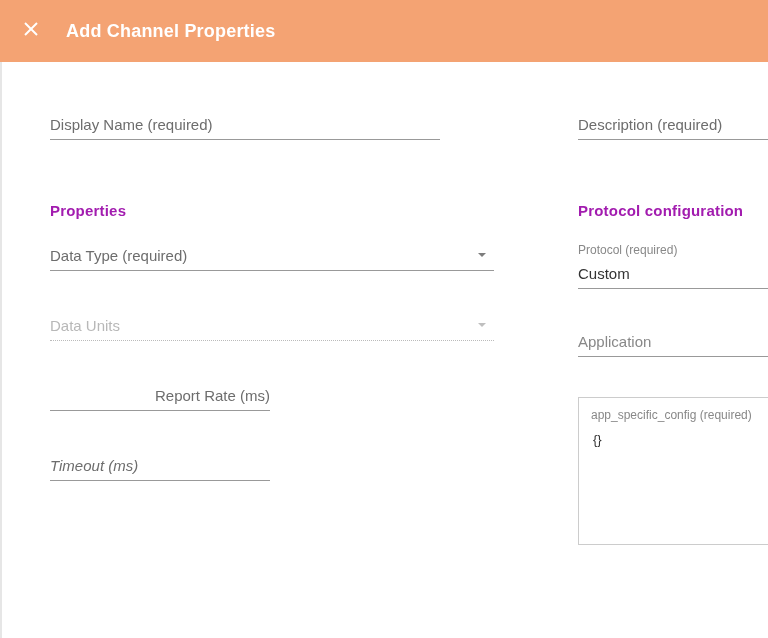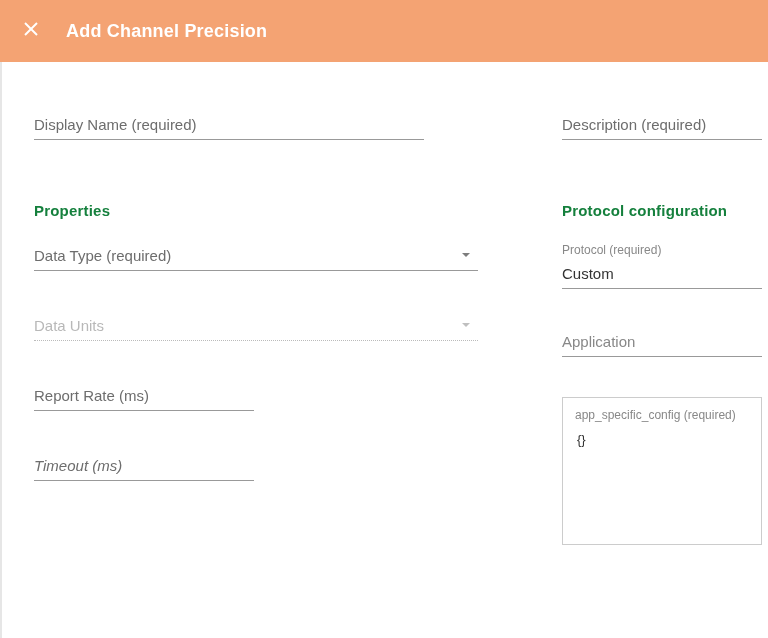--- a/index.html
+++ b/index.html
@@ -3,37 +3,37 @@
 <meta charset="utf-8">
 <style>
   * { box-sizing: border-box; }
   html, body { margin:0; padding:0; font-family: Arial, Helvetica, sans-serif; background:#fff; color:#333; }
   .viewport { width:768px; height:638px; position:relative; overflow:hidden; }
   .header { background:#f4a373; height:62px; display:flex; align-items:center; padding:0 18px; }
   .close-btn { width:26px; height:26px; display:flex; align-items:center; justify-content:center; cursor:pointer; color:#fff; margin-right:22px; }
   .close-btn svg { stroke:#fff; }
   .title { color:#fff; font-size:18px; font-weight:700; letter-spacing:0.2px; }
   .body { position:absolute; top:62px; left:0; right:0; bottom:0; padding:50px 0 0 0; overflow:hidden; border-left:2px solid #e6e6e6; }
-  .cols { display:flex; gap:84px; padding-left:32px; }
+  .cols { display:flex; gap:84px; padding-left:48px; }
   .col-left { width:444px; }
   .col-right { flex:1; min-width:200px; padding-right:0; }
   .field { margin-bottom:36px; }
   .field input.line, .select .line-input { width:100%; border:none; border-bottom:1px solid #999; font-size:15px; padding:4px 0 6px 0; outline:none; color:#4a4a4a; background:transparent; }
   .field input.line::placeholder { color:#6d6d6d; }
-  .section-title { font-size:15px; font-weight:600; color:#15803d; margin:30px 0 24px 0; letter-spacing:0.2px; }
+  .section-title { font-size:15px; font-weight:600; color:#a21caf; margin:30px 0 24px 0; letter-spacing:0.2px; }
   .select { position:relative; }
   .select .caret { position:absolute; right:6px; top:4px; color:#7d7d7d; }
   .select.full { width:100%; }
   .row2 { display:flex; gap:16px; }
   .row2 > * { flex:1; }
   .dotted input.line { border-bottom:1px dotted #bbb; color:#aaa; }
   .dotted input.line::placeholder { color:#b8b8b8; }
   .small-label { font-size:12px; color:#888; margin-bottom:6px; display:block; }
   .desc-field input.line { width:200px; }
-  .narrow input.line { width:220px; }
+  .narrow input.line { width:220px;text-align:right; }
   .narrow2 input.line { width:220px;font-style:italic; }
   .textarea-box { border:1px solid #ccc; width:200px; min-height:146px; padding:10px 12px; margin-top:6px; }
   .textarea-box .ta-label { font-size:12px; color:#888; margin-bottom:8px; }
   .textarea-box textarea { border:none; outline:none; resize:none; font-size:13px; width:100%; height:100px; color:#333; font-family: Arial, Helvetica, sans-serif; }
   .props-block .field { margin-bottom:42px; }
   .right-block .field { margin-bottom:36px; }
   .right-block .app-input { width:200px; border:none; border-bottom:1px solid #999; font-size:15px; padding:4px 0 6px 0; outline:none; color:#666; background:transparent; }
   .right-block .app-input::placeholder { color:#888; }
   .proto-wrap { width:200px; }
   .proto-wrap .value { border-bottom:1px solid #999; padding:2px 0 6px 0; font-size:15px; color:#333; display:block; }
@@ -44,21 +44,21 @@
 <div class="viewport">
   <div class="header">
     <div class="close-btn">
       <span>
         <svg width="16" height="16" viewBox="0 0 16 16" fill="none" stroke="white" stroke-width="2">
           <line x1="2" y1="2" x2="14" y2="14"></line>
           <line x1="14" y1="2" x2="2" y2="14"></line>
         </svg>
       </span>
     </div>
-    <div class="title">Add Channel Precision</div>
+    <div class="title">Add Channel Properties</div>
   </div>
 
   <div class="body">
     <div class="cols">
       <div class="col-left">
 
         <div class="field" style="width:390px;">
           <input class="line" type="text" placeholder="Display Name (required)" style="">
         </div>
 

